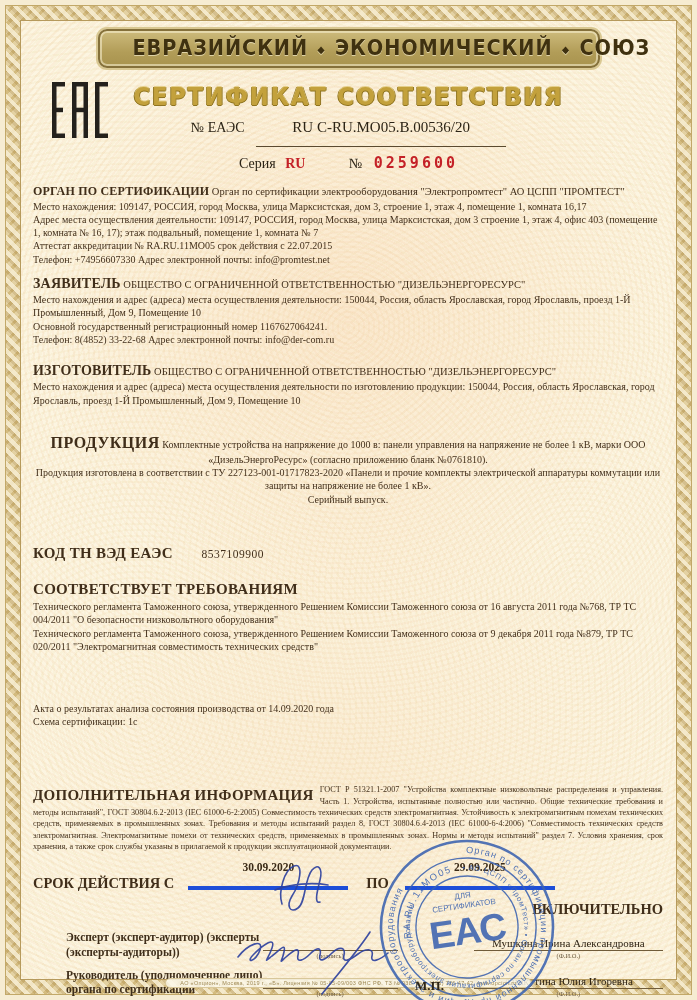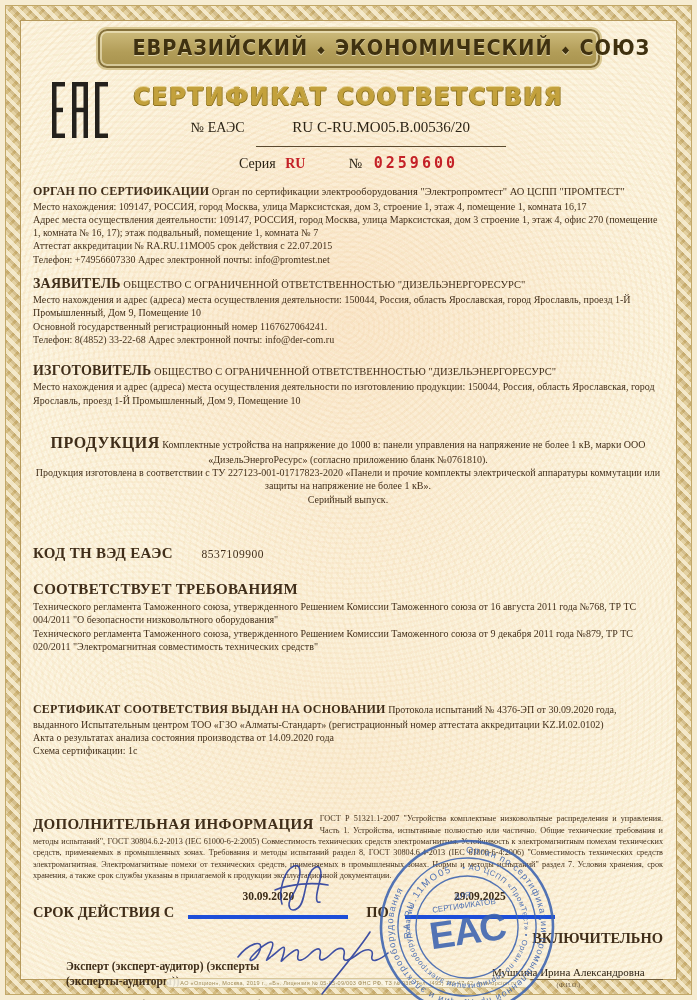--- a/index.html
+++ b/index.html
@@ -149,21 +149,21 @@
       <span>№</span>
       <span class="red serial">0259600</span>
     </div>
 
     <div class="main">
 
       <div class="sec sec-org">
         <p><span class="st t13">ОРГАН ПО СЕРТИФИКАЦИИ</span>
            <span class="intro">Орган по сертификации электрооборудования "Электропромтест" АО ЦСПП "ПРОМТЕСТ"</span></p>
         <p>Место нахождения: 109147, РОССИЯ, город Москва, улица Марксистская, дом 3, строение 1, этаж 4, помещение 1, комната 16,17</p>
-        <p>Адрес места осуществления деятельности: 109147, РОССИЯ, город Москва, улица Марксистская, дом 3 строение 1, этаж 4, офис 270 (помещение 1, комната № 16, 17); этаж подвальный, помещение 1, комната № 7</p>
+        <p>Адрес места осуществления деятельности: 109147, РОССИЯ, город Москва, улица Марксистская, дом 3 строение 1, этаж 4, офис 403 (помещение 1, комната № 16, 17); этаж подвальный, помещение 1, комната № 7</p>
         <p>Аттестат аккредитации № RA.RU.11МО05 срок действия с 22.07.2015</p>
         <p>Телефон: +74956607330 Адрес электронной почты: info@promtest.net</p>
       </div>
 
       <div class="sec sec-app">
         <p><span class="st t14">ЗАЯВИТЕЛЬ</span>
            <span class="caps">ОБЩЕСТВО С ОГРАНИЧЕННОЙ ОТВЕТСТВЕННОСТЬЮ "ДИЗЕЛЬЭНЕРГОРЕСУРС"</span></p>
         <p>Место нахождения и адрес (адреса) места осуществления деятельности: 150044, Россия, область Ярославская, город Ярославль, проезд 1-Й Промышленный, Дом 9, Помещение 10</p>
         <p>Основной государственный регистрационный номер 1167627064241.</p>
         <p>Телефон: 8(4852) 33-22-68 Адрес электронной почты: info@der-com.ru</p>
@@ -187,22 +187,20 @@
            <span class="code-val">8537109900</span></p>
       </div>
 
       <div class="sec sec-comp">
         <p><span class="st t15">СООТВЕТСТВУЕТ ТРЕБОВАНИЯМ</span></p>
         <p>Технического регламента Таможенного союза, утвержденного Решением Комиссии Таможенного союза от 16 августа 2011 года №768, ТР ТС 004/2011 "О безопасности низковольтного оборудования"</p>
         <p>Технического регламента Таможенного союза, утвержденного Решением Комиссии Таможенного союза от 9 декабря 2011 года №879, ТР ТС 020/2011 "Электромагнитная совместимость технических средств"</p>
       </div>
 
       <div class="sec sec-basis">
-        <p><span class="st t13">СЕРТИФИКАТ СООТВЕТСТВИЯ  ВЫДАН НА ОСНОВАНИИ</span>
-           <span>Протокола испытаний № 4376-ЭП от 30.09.2020 года, выданного Испытательным центром ТОО «ГЗО «Алматы-Стандарт» (регистрационный номер аттестата аккредитации KZ.И.02.0102)</span></p>
         <p>Акта о результатах анализа состояния производства от 14.09.2020 года</p>
         <p>Схема сертификации: 1с</p>
       </div>
 
       <div class="sec sec-add">
         <p class="addtext"><span class="st t15">ДОПОЛНИТЕЛЬНАЯ ИНФОРМАЦИЯ</span>
            <span>ГОСТ Р 51321.1-2007 "Устройства комплектные низковольтные распределения и управления. Часть 1. Устройства, испытанные полностью или частично. Общие технические требования и методы испытаний", ГОСТ 30804.6.2-2013 (IEC 61000-6-2:2005) Совместимость технических средств электромагнитная. Устойчивость к электромагнитным помехам технических средств, применяемых в промышленных зонах. Требования и методы испытаний раздел 8, ГОСТ 30804.6.4-2013 (IEC 61000-6-4:2006) "Совместимость технических средств электромагнитная. Электромагнитные помехи от технических средств, применяемых в промышленных зонах. Нормы и методы испытаний" раздел 7. Условия хранения, срок хранения, а также срок службы указаны в прилагаемой к продукции эксплуатационной документации.</span></p>
       </div>
 
       <div class="validity">

